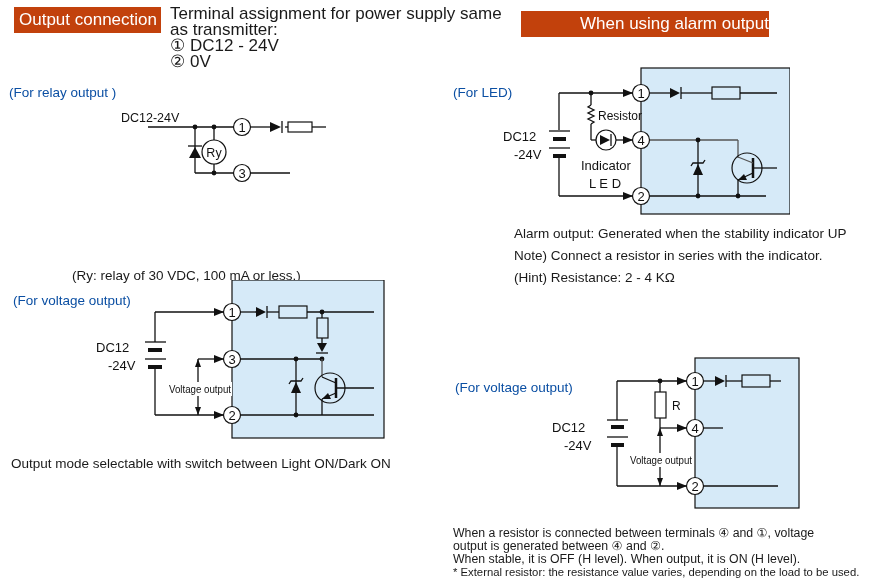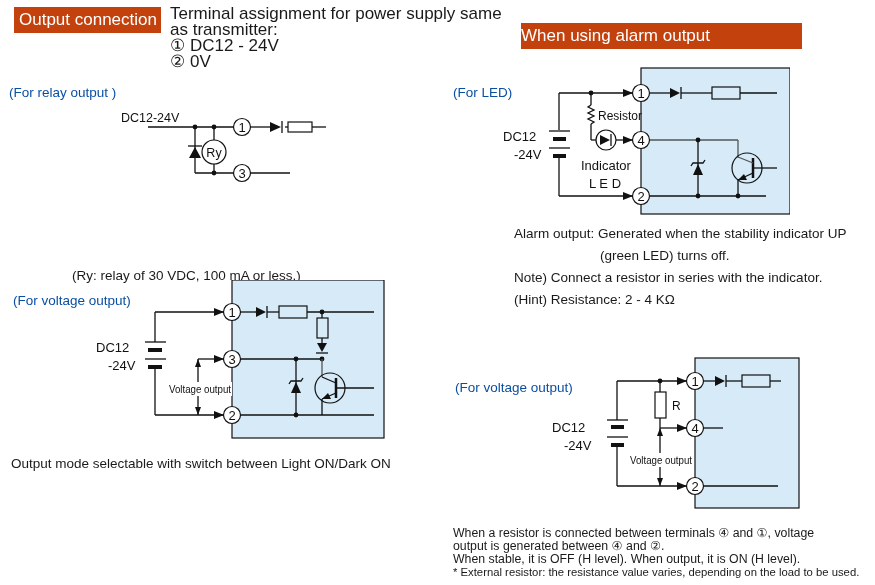--- a/index.html
+++ b/index.html
@@ -124,21 +124,21 @@
   <circle cx="232" cy="312" r="8.5" class="tc"></circle>
   <text x="232" y="317" font-size="13" text-anchor="middle" fill="#111">1</text>
   <circle cx="232" cy="359" r="8.5" class="tc"></circle>
   <text x="232" y="364" font-size="13" text-anchor="middle" fill="#111">3</text>
   <circle cx="232" cy="415" r="8.5" class="tc"></circle>
   <text x="232" y="420" font-size="13" text-anchor="middle" fill="#111">2</text>
 </svg>
 
 <div class="abs txt-lg" style="left:11px;top:456px;">Output mode selectable with switch between Light ON/Dark ON</div>
 
-<div class="abs banner" style="left:521px;top:11px;width:281px;text-align:left;margin-top:12px;">
+<div class="abs banner" style="left:521px;top:11px;width:248px;text-align:right;">
   <span>When using alarm output</span>
 </div>
 
 <div class="abs sub" style="left:453px;top:40px;">(For LED)</div>
 
 <svg class="abs" style="left:490px;top:60px;" width="300" height="160" viewBox="490 60 300 160">
   <rect class="box" x="641" y="68" width="149" height="146"></rect>
 
   <line class="w" x1="559" y1="93" x2="559" y2="130"></line>
   <line class="w" x1="559" y1="93" x2="633" y2="93"></line>
@@ -194,21 +194,20 @@
   <circle cx="641" cy="93" r="8.5" class="tc"></circle>
   <text x="641" y="98" font-size="13" text-anchor="middle" fill="#111">1</text>
   <circle cx="641" cy="140" r="8.5" class="tc"></circle>
   <text x="641" y="145" font-size="13" text-anchor="middle" fill="#111">4</text>
   <circle cx="641" cy="196" r="8.5" class="tc"></circle>
   <text x="641" y="201" font-size="13" text-anchor="middle" fill="#111">2</text>
 </svg>
 
 <div class="abs txt-lg" style="left:514px;top:223px;line-height:22px;">
   <div>Alarm output: Generated when the stability indicator UP</div>
-  <div style="padding-left:86px;">(green LED) turns off.</div>
   <div>Note) Connect a resistor in series with the indicator.</div>
   <div>(Hint) Resistance: 2 - 4 KΩ</div>
 </div>
 
 <div class="abs sub" style="left:455px;top:335px;">(For voltage output)</div>
 
 <svg class="abs" style="left:540px;top:355px;" width="260" height="160" viewBox="540 355 260 160">
   <rect class="box" x="695" y="358" width="104" height="150"></rect>
   <line class="w" x1="617" y1="381" x2="617" y2="420"></line>
   <line class="w" x1="617" y1="381" x2="687" y2="381"></line>

